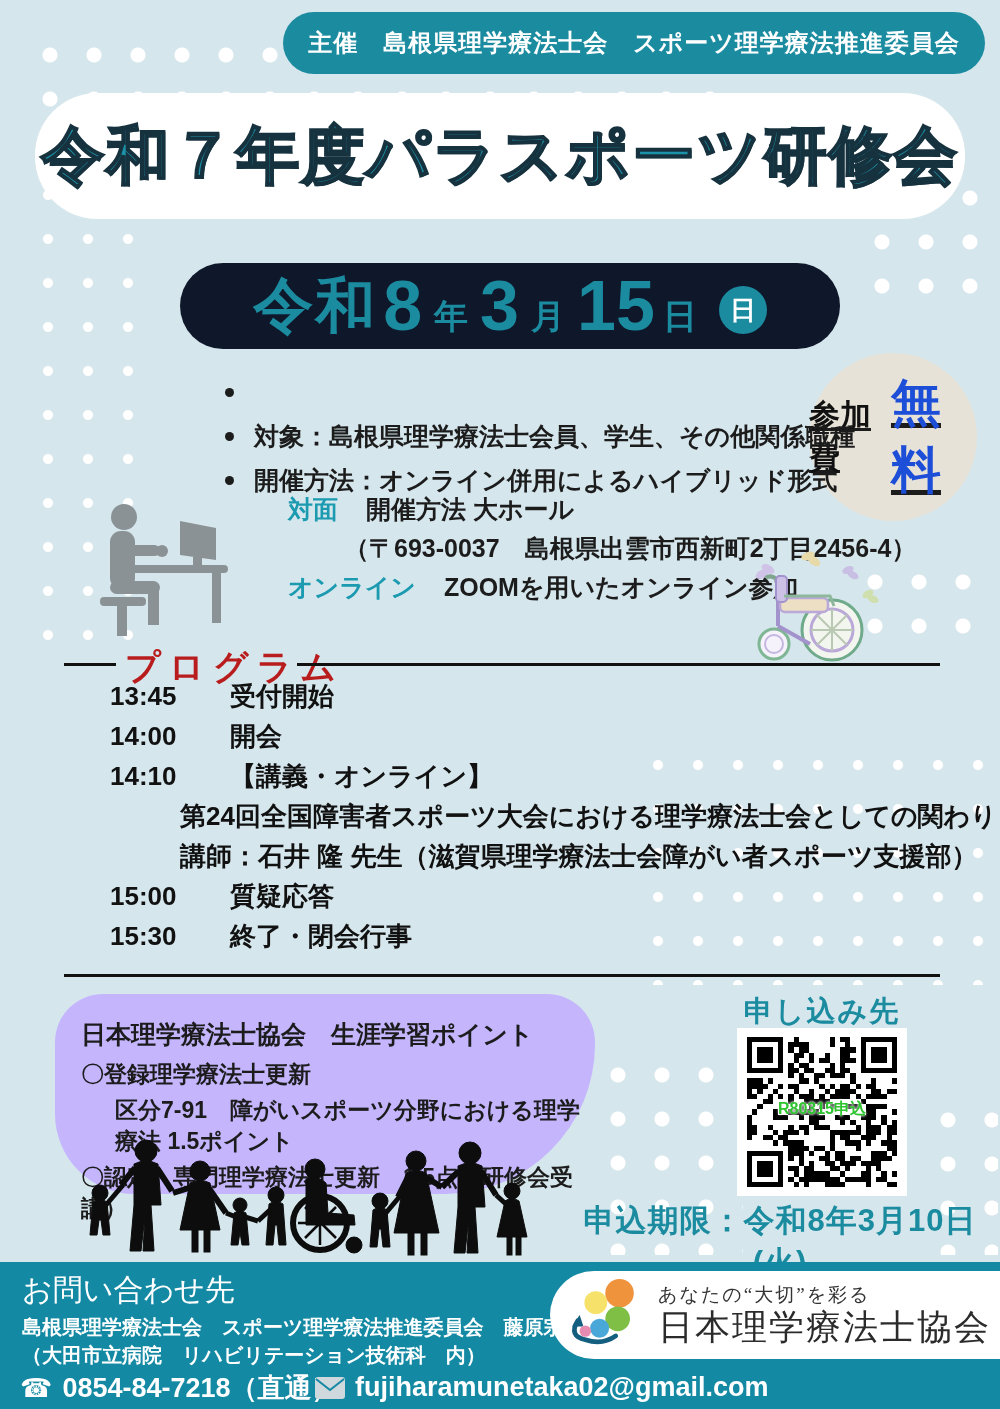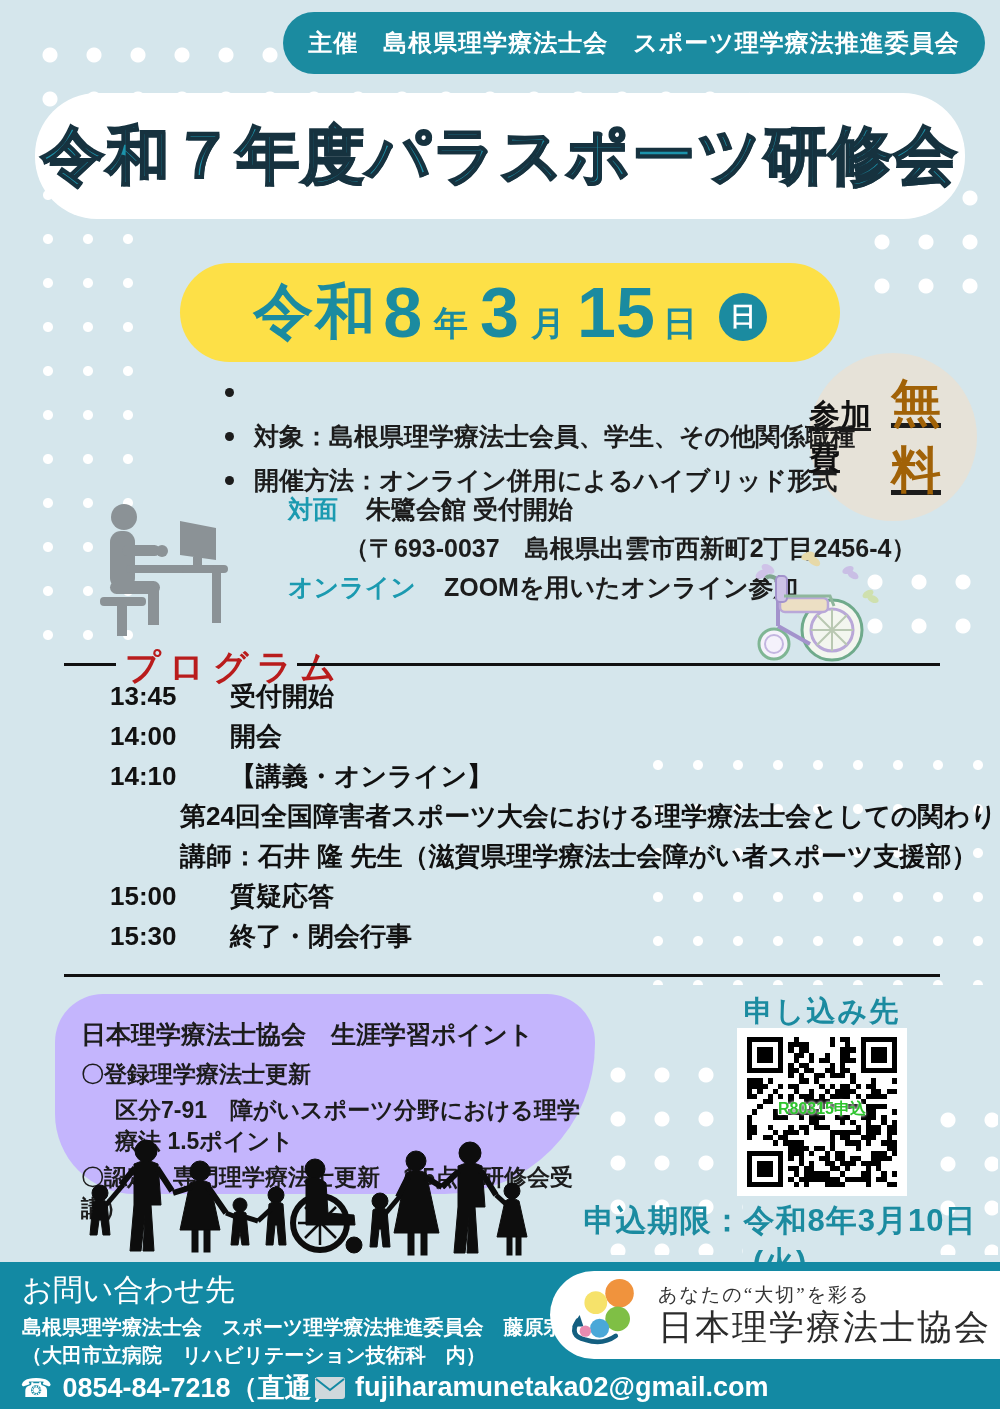--- a/index.html
+++ b/index.html
@@ -35,43 +35,43 @@
     display:flex; align-items:center; justify-content:center;
     z-index:2;
   }
   .title-card h1 {
     margin:0; font-size:63px; font-weight:bold; letter-spacing:2px;
     color:#1c93ab; -webkit-text-stroke:2.2px #16323f;
     text-shadow:1px 1px 0 #16323f;
   }
   
   .date-pill {
-    position:absolute; left:180px; top:263px; width:660px; height:99px;
-    background:#fde047; border-radius:50px;
+    position:absolute; left:180px; top:263px; width:660px; height:86px;
+    background:#0f172a; border-radius:50px;
     display:flex; align-items:center; justify-content:center; gap:6px;
     color:#1b8ba0; font-weight:bold; z-index:2;
   }
   .date-era { font-size:60px; letter-spacing:2px; }
   .date-num { font-size:70px; letter-spacing:0; }
   .date-unit { font-size:34px; margin:22px 6px 0 6px; }
   .date-unit.tight { margin-left:2px; }
   .weekday-badge {
     width:48px; height:48px; border-radius:50%; background:#1b8ba0;
     color:#fff; font-size:26px; display:flex; align-items:center; justify-content:center;
     margin-left:10px; margin-top:8px;
   }
   
   .fee-circle {
     position:absolute; left:809px; top:353px; width:168px; height:168px;
     background:#e6e2d8; border-radius:50%;
     display:flex; align-items:center; justify-content:center;
     z-index:2; gap:2px;text-decoration:underline;
   }
   .fee-label { font-size:31px; font-weight:bold; color:#111; }
-  .fee-value { font-size:50px; font-weight:bold; color:#a16207; }
+  .fee-value { font-size:50px; font-weight:bold; color:#1d4ed8; }
   
   .details { position:absolute; left:225px; top:370px; z-index:2; list-style:none; margin:0; padding:0; }
   .details li {
     display:flex; align-items:center; font-size:25px; font-weight:bold;
     height:44px; color:#1c1c1c;
   }
   .bullet-dot { width:9px; height:9px; background:#1c1c1c; border-radius:50%; margin-right:20px; flex:0 0 auto; }
   
   .venue { position:absolute; left:288px; top:490px; z-index:2; font-size:25px; font-weight:bold; line-height:39px; }
   .venue .vrow { white-space:nowrap; }
@@ -194,21 +194,21 @@
         <span>対象：島根県理学療法士会員、学生、その他関係職種</span>
       </li>
     <li>
         <span class="bullet-dot"></span>
         <span>開催方法：オンライン併用によるハイブリッド形式</span>
       </li>
   </ul>
 
   <div class="venue">
     <div class="vrow">
-      <span class="vlabel">対面</span><span>朱鷺会館 受付開始</span>
+      <span class="vlabel">対面</span><span>開催方法 大ホール</span>
     </div>
     <div class="vrow indent">（〒693-0037　島根県出雲市西新町2丁目2456-4）</div>
     <div class="vrow">
       <span class="vlabel">オンライン</span><span>ZOOMを用いたオンライン参加</span>
     </div>
   </div>
 
   <svg class="person-desk" width="160" height="140" viewBox="0 0 160 140">
     <g fill="#8b9296">
       <circle cx="42" cy="20" r="13"></circle>

